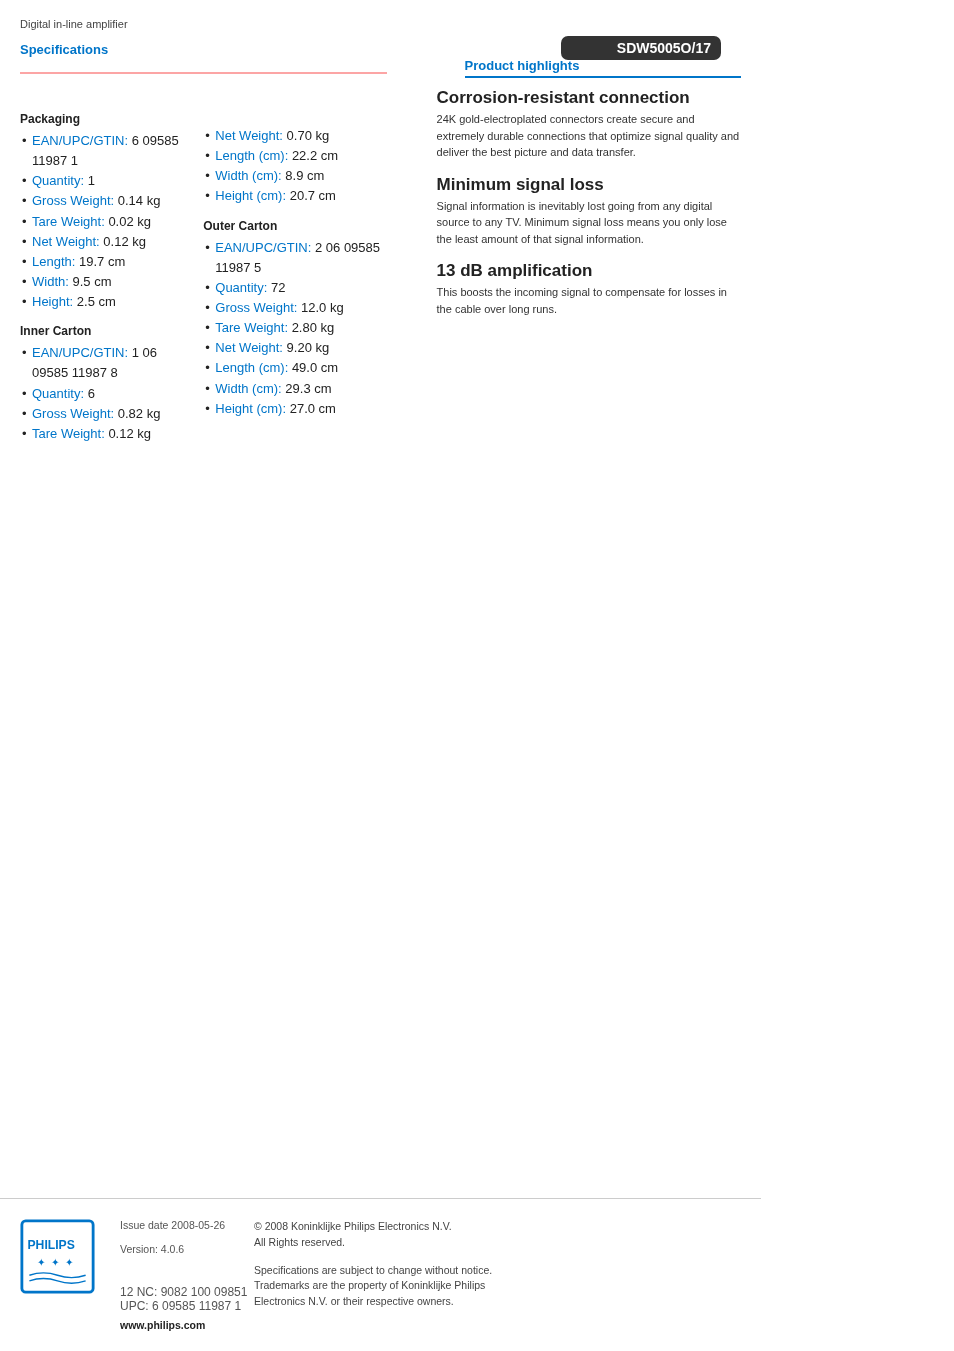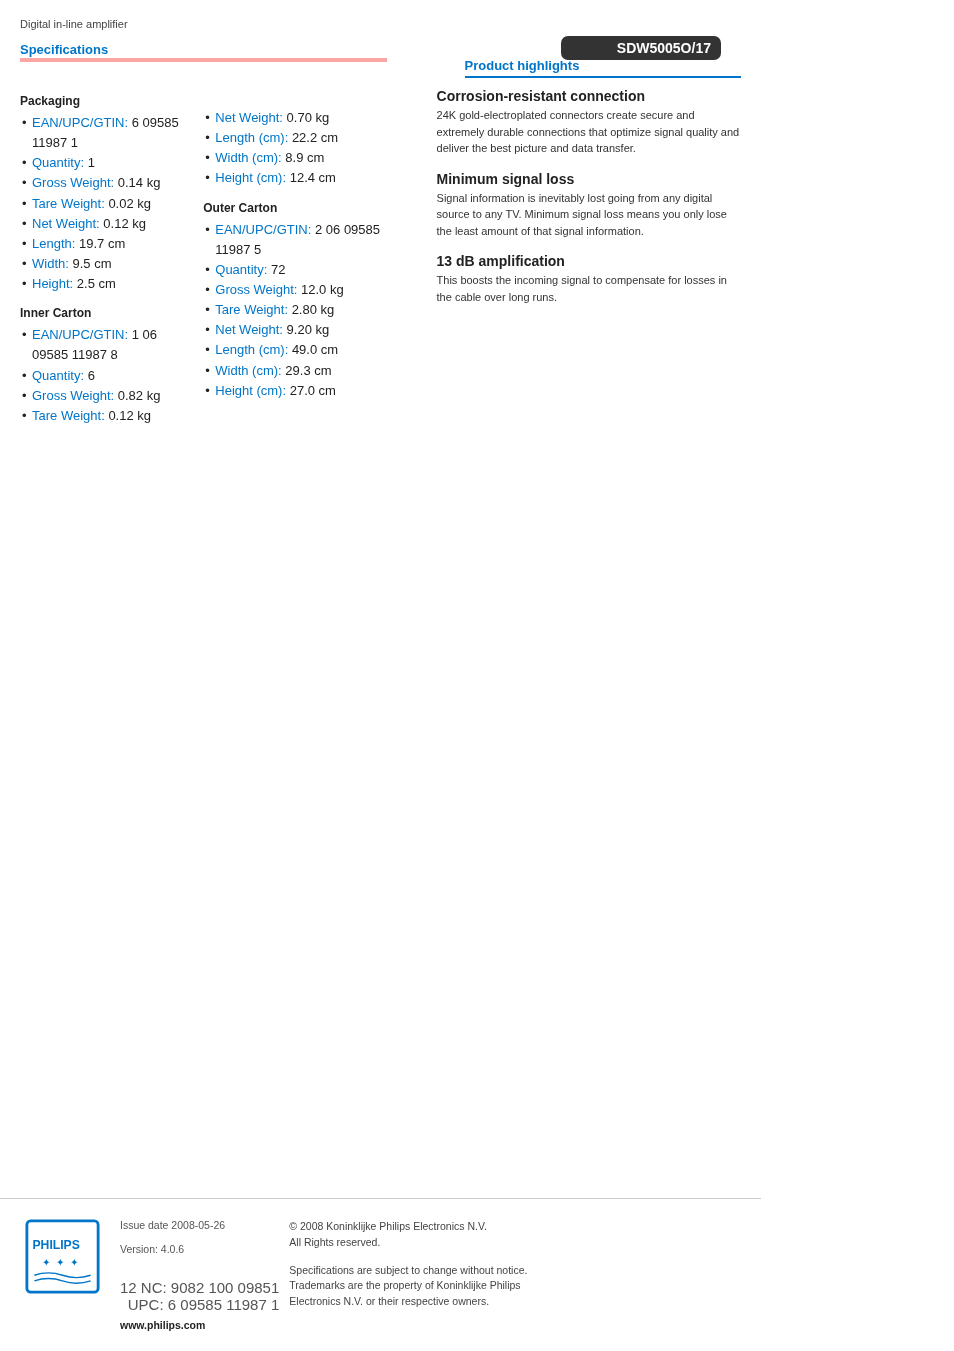--- a/index.html
+++ b/index.html
@@ -48,23 +48,23 @@
       position: absolute;
       right: 20px;
       top: 18px;
       min-width: 160px;
       border-radius: 7px;
     }
     .section-heading {
       color: #0075c9;
       font-size: 13px;
       font-weight: bold;
-      border-bottom: 4px solid #fca5a5;
-      padding-bottom: 1px;
-      margin-bottom: 20px;
+      border-bottom: 2px solid #fca5a5;
+      padding-bottom: 15px;
+      margin-bottom: 26px;
     }
     .right-section-heading {
       color: #0075c9;
       font-size: 13px;
       font-weight: bold;
       border-bottom: 2px solid #0075c9;
       padding-bottom: 3px;
       margin-bottom: 10px;
       margin-left: 28px;
     }
@@ -106,77 +106,76 @@
       width: 50%;
       padding-right: 10px;
     }
     .col-right {
       width: 50%;
     }
     .highlight-item {
       margin-bottom: 14px;
     }
     .highlight-title {
-      font-size: 14px;
+      font-size: 17px;
       font-weight: bold;
       margin-bottom: 3px;
     }
     .highlight-desc {
       font-size: 11px;
       line-height: 1.5;
       color: #333;
     }
     .footer {
       display: flex;
       align-items: flex-start;
       padding: 20px 20px 20px 20px;
       border-top: 1px solid #ccc;
       margin-top: auto;
       gap: 20px;
     }
     .footer-logo {
       width: 80px;
       flex-shrink: 0;
-      text-align: right;
     }
     .footer-logo svg {
       width: 75px;
       height: 75px;
     }
     .footer-meta {
       flex: 1;
       display: flex;
       flex-direction: column;
       gap: 6px;
     }
     .footer-label {
       font-size: 10.5px;
       color: #555;
       min-width: 110px;
     }
     .footer-nc-upc {
-      font-size: 15px;
+      font-size: 12px;
       color: #555;
-      text-align: right;
+      margin-top: 6px;
     }
     .footer-website {
       font-size: 10.5px;
       font-weight: bold;
       color: #222;
     }
     .footer-right {
       font-size: 10.5px;
       color: #444;
       line-height: 1.5;
       flex: 2;
     }
     .footer-columns {
       display: flex;
       width: 100%;
-      gap: 10px;
+      gap: 4px;
     }
     .footer-col1 {
       min-width: 130px;
     }
     .footer-col3 {
       flex: 1;
     }
     .right-panel-top {
       position: relative;
       padding-top: 40px;
@@ -214,21 +213,21 @@
               <li><span class="spec-label">Gross Weight:</span> <span class="spec-value">0.82 kg</span></li>
               <li><span class="spec-label">Tare Weight:</span> <span class="spec-value">0.12 kg</span></li>
             </ul>
         </div>
 
         <div class="col-right">
           <ul class="spec-list" style="margin-top: 26px;">
           <li><span class="spec-label">Net Weight:</span> <span class="spec-value">0.70 kg</span></li>
               <li><span class="spec-label">Length (cm):</span> <span class="spec-value">22.2 cm</span></li>
               <li><span class="spec-label">Width (cm):</span> <span class="spec-value">8.9 cm</span></li>
-              <li><span class="spec-label">Height (cm):</span> <span class="spec-value">12.4 cm</span></li>
+              <li><span class="spec-label">Height (cm):</span> <span class="spec-value">20.7 cm</span></li>
             </ul>
           <p class="sub-heading">Outer Carton</p>
           <ul class="spec-list">
           <li><span class="spec-label">EAN/UPC/GTIN:</span> <span class="spec-value">2 06 09585 11987 5</span></li>
               <li><span class="spec-label">Quantity:</span> <span class="spec-value">72</span></li>
               <li><span class="spec-label">Gross Weight:</span> <span class="spec-value">12.0 kg</span></li>
               <li><span class="spec-label">Tare Weight:</span> <span class="spec-value">2.80 kg</span></li>
               <li><span class="spec-label">Net Weight:</span> <span class="spec-value">9.20 kg</span></li>
               <li><span class="spec-label">Length (cm):</span> <span class="spec-value">49.0 cm</span></li>
               <li><span class="spec-label">Width (cm):</span> <span class="spec-value">29.3 cm</span></li>

